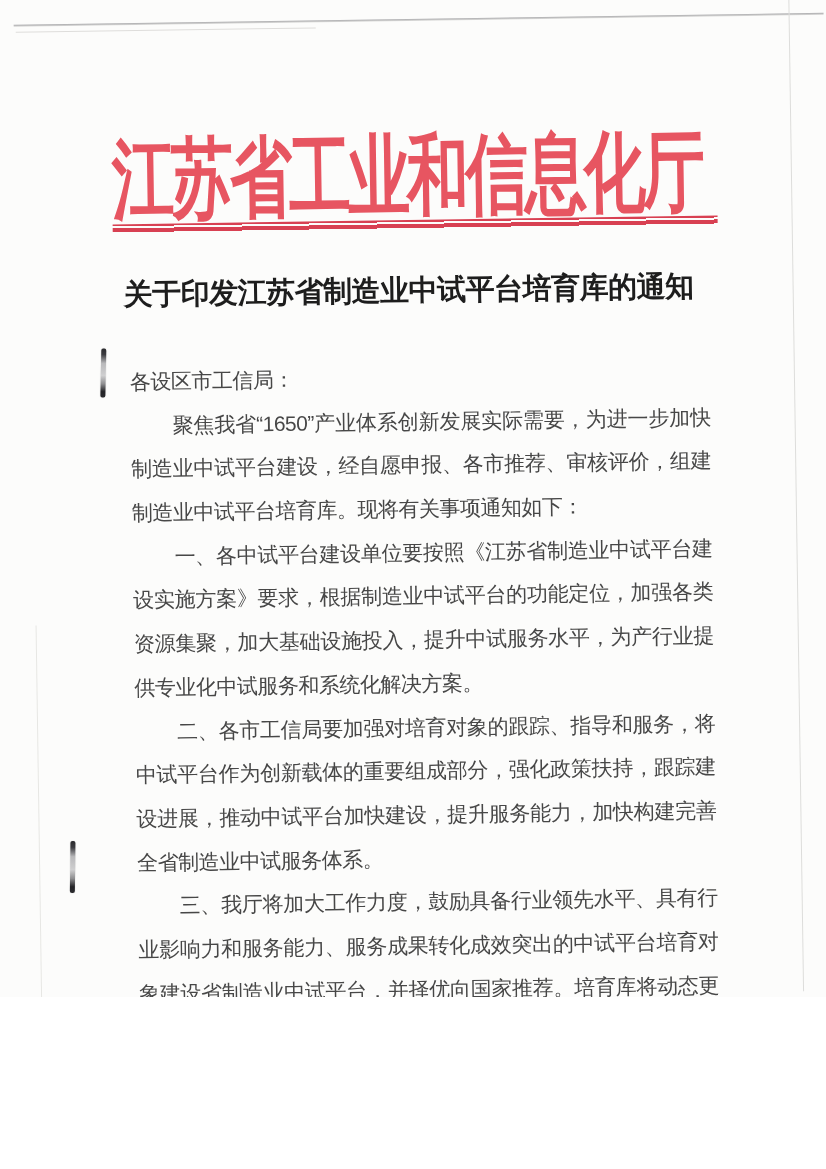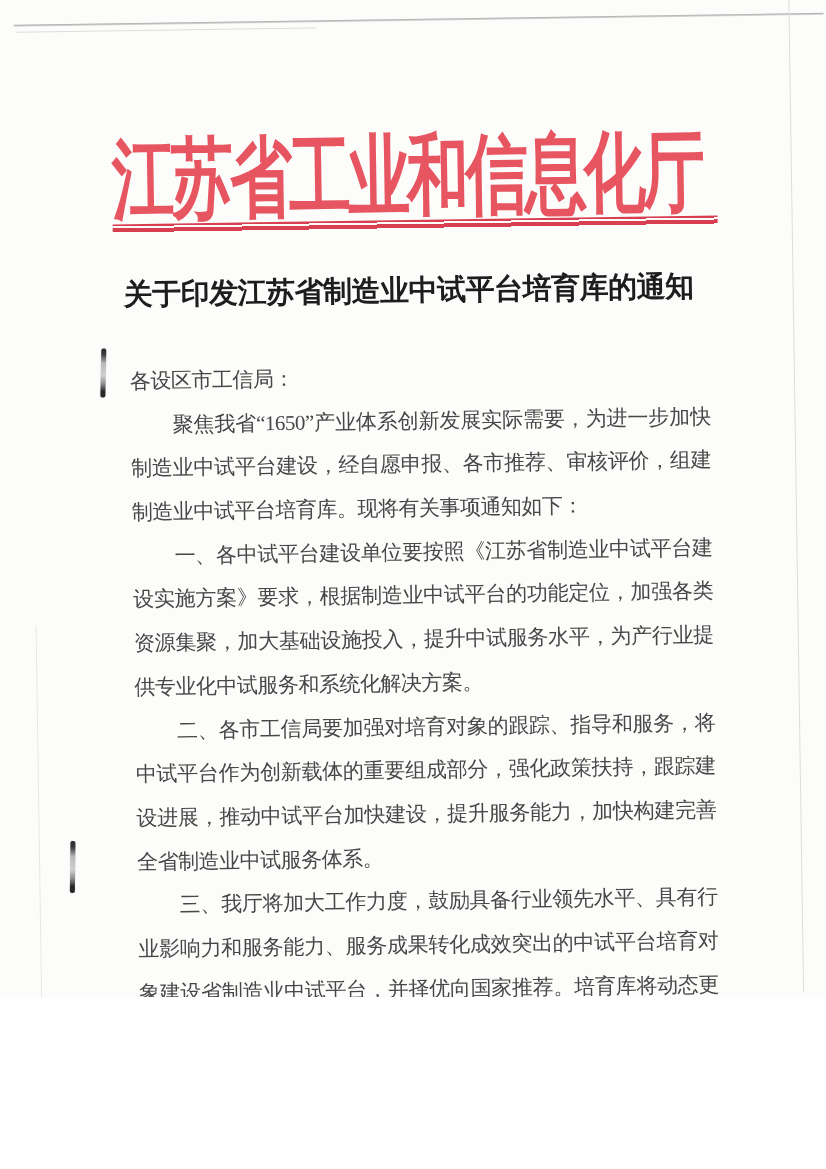--- a/index.html
+++ b/index.html
@@ -1,21 +1,21 @@
 <!DOCTYPE html>
 <html><head>
 <meta charset="utf-8">
 <style>
   html,body{margin:0;padding:0;background:#ffffff;}
   .scan{
     position:relative;
     width:826px;height:997px;
     background:#fcfcfb;
     overflow:hidden;
-    font-family:Liberation Serif, serif;
+    font-family:Liberation Sans, sans-serif;
   }
   .tilt{
     position:absolute;inset:0;
     transform:rotate(-0.85deg);
     transform-origin:413px 585px;
   }
   
   .edge-top{
     position:absolute;top:19px;left:22px;right:-6px;height:2px;
     background:linear-gradient(to bottom,#97979a,#d6d6d4);

